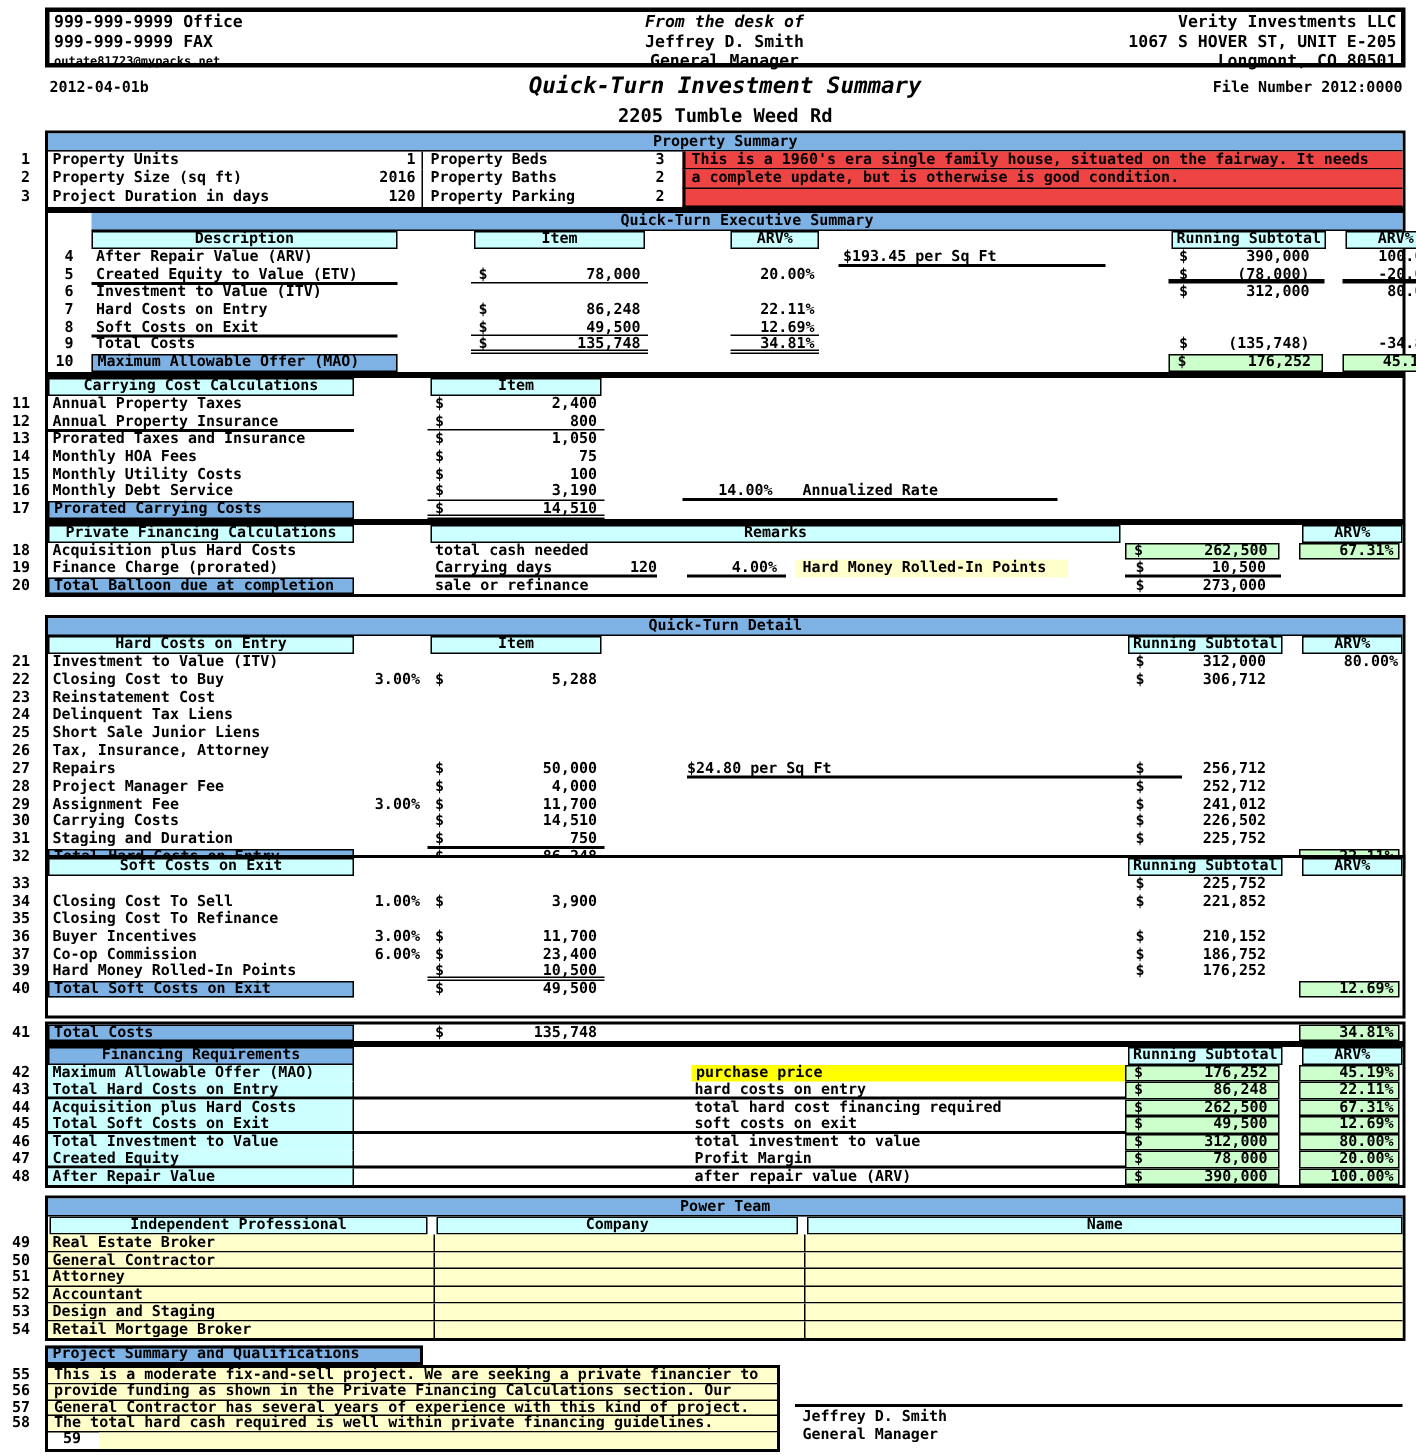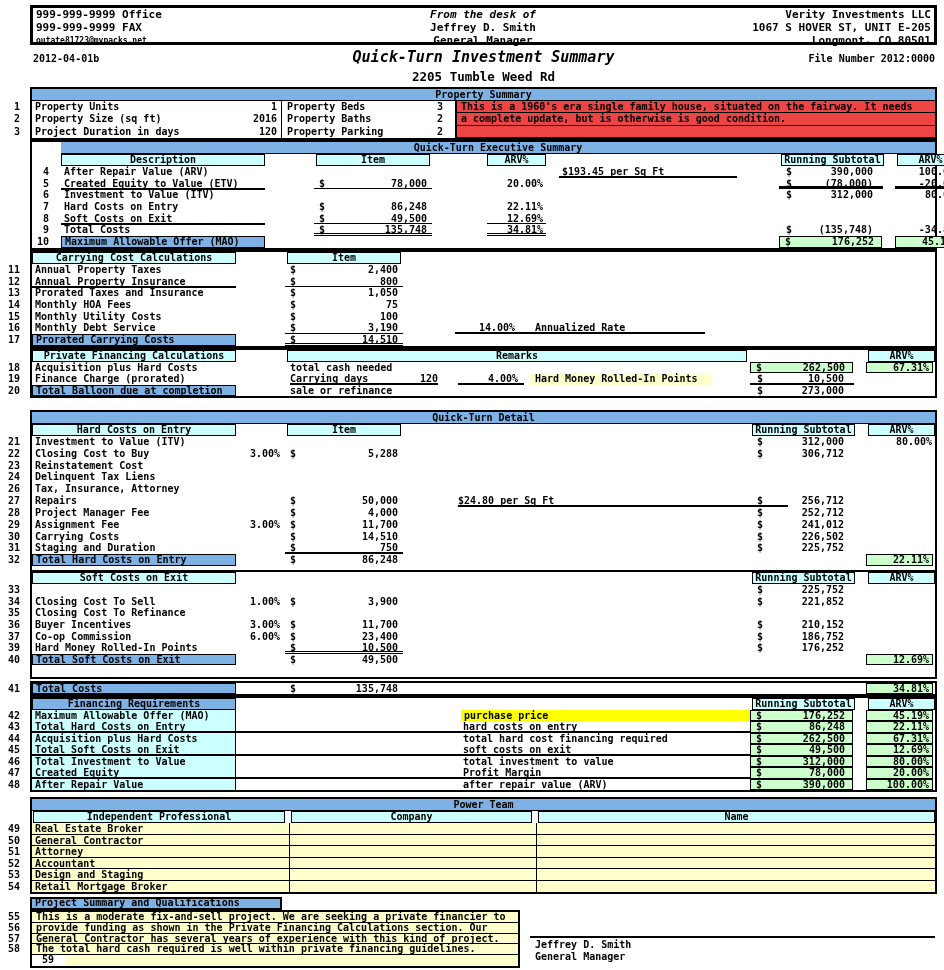--- a/index.html
+++ b/index.html
@@ -322,20 +322,24 @@
     </div>
     <div class="row">
       <span class="c n">23</span>
       <span class="c d">Reinstatement Cost</span>
     </div>
     <div class="row">
       <span class="c n">24</span>
       <span class="c d">Delinquent Tax Liens</span>
     </div>
     <div class="row">
+      <span class="c n">25</span>
+      <span class="c d">Short Sale Junior Liens</span>
+    </div>
+    <div class="row">
       <span class="c n">26</span>
       <span class="c d">Tax, Insurance, Attorney</span>
     </div>
     <div class="row">
       <span class="c n">27</span>
       <span class="c d">Repairs</span>
       <span class="c k">$</span>
       <span class="c a">50,000</span>
       <span class="c note-det">$24.80 per Sq Ft</span>
       <div class="ov u3" style="left:426px;width:330px;"></div>

